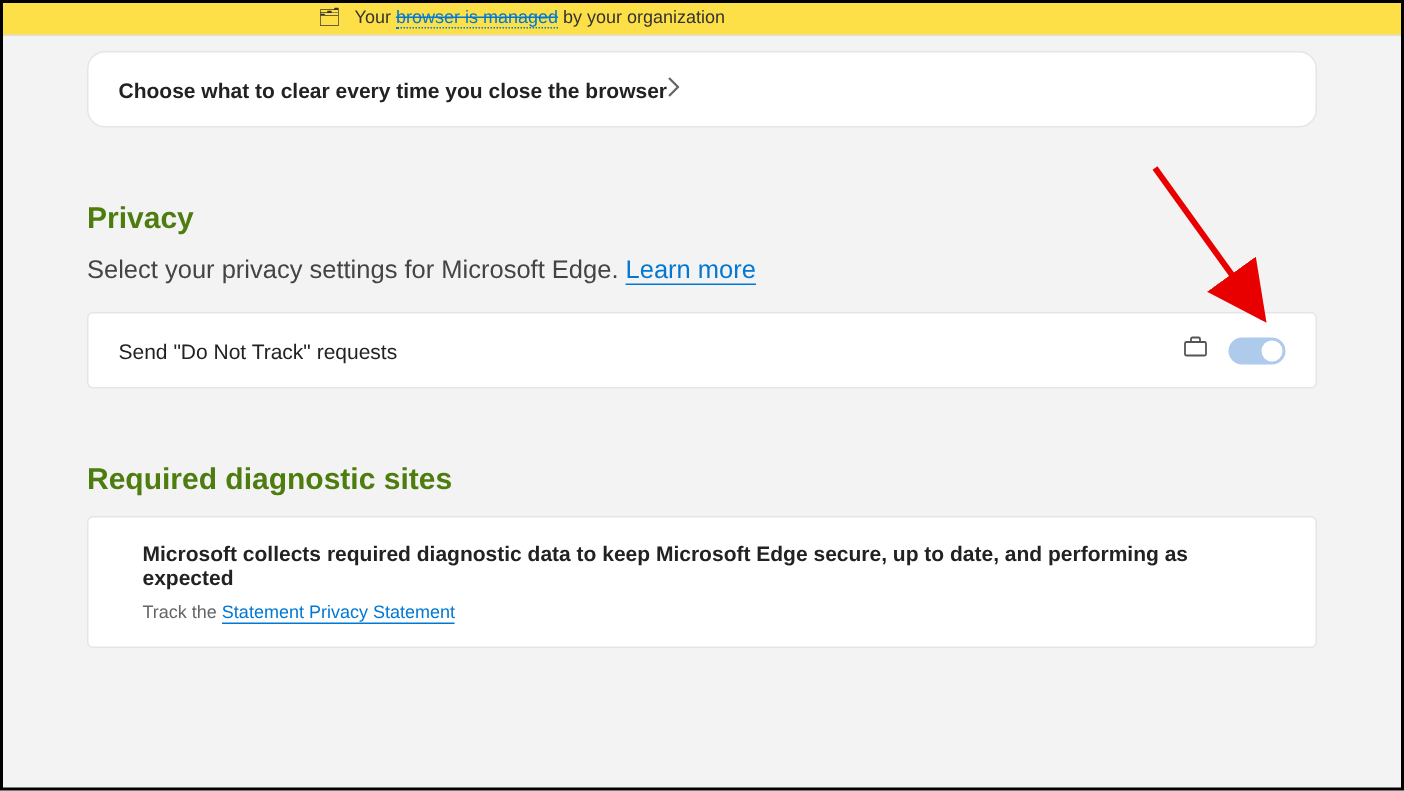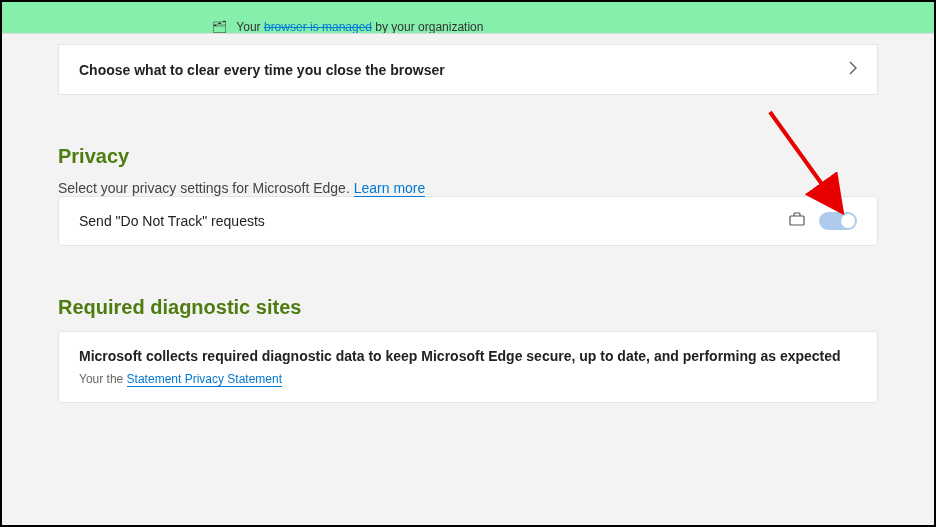--- a/index.html
+++ b/index.html
@@ -8,60 +8,61 @@
       background: #f3f3f3;
       width: 936px;
       height: 527px;
       overflow: hidden;
       border: 2px solid #000;
       position: relative;
     }
     .label-bar {
       font-size: 12px;
       color: #333;
-      background: #86efac;
-      padding: 18px 0 4px 210px;
+      background: #fde047;
+      padding: 2px 0 4px 210px;
       border-bottom: 1px solid #ddd;
-      height: 32px;
+      height: 22px;
       overflow: hidden;
     }
     .label-bar .linkish {
       color: #0078d4;
       text-decoration: line-through;
       border-bottom: 1px dotted #0078d4;
     }
     .container {
       padding: 10px 56px 0 56px;
     }
     .row-card {
       background: #fff;
       border: 1px solid #e5e5e5;
-      border-radius: 0;
+      border-radius: 12px;
       padding: 16px 20px;
       display: flex;
       align-items: center;
-      justify-content: space-between;
+      justify-content: flex-start;
       margin-bottom: 10px;
     }
     .row-card .label {
       font-size: 14px;
       font-weight: 600;
       color: #222;
     }
     .chevron { color: #777; font-size: 14px; }
     .section-title {
       font-size: 20px;
       font-weight: 600;
       color: #4d7c0f;
       margin-top: 50px;
       margin-bottom: 12px;
     }
     .section-sub {
-      font-size: 14px;
+      font-size: 17px;
       color: #444;
+      margin-bottom: 18px;
     }
     .learn-more {
       color: #0078d4;
       text-decoration: none;
       border-bottom: 1px solid #0078d4;
     }
     .settings-card {
       background: #fff;
       border: 1px solid #e5e5e5;
       border-radius: 4px;
@@ -92,21 +93,21 @@
     }
     .toggle.off { background: #fff; border: 1px solid #bbb; }
     .toggle.off::after {
       content: ""; position: absolute; left: 3px; top: 2px;
       width: 12px; height: 12px; border-radius: 50%; background: #bbb;
     }
     .diag-card {
       background: #fff;
       border: 1px solid #e5e5e5;
       border-radius: 4px;
-      padding: 16px 20px;
+      padding: 16px 36px;
     }
     .diag-title {
       font-size: 14px;
       font-weight: 600;
       color: #222;
       margin-bottom: 8px;
     }
     .diag-sub {
       font-size: 12px;
       color: #666;
@@ -154,21 +155,21 @@
         <div class="toggle on"></div>
       </div>
     </div>
   </div>
 
   <h2 class="section-title">Required diagnostic sites</h2>
 
   <div class="diag-card">
     <p class="diag-title">Microsoft collects required diagnostic data to keep Microsoft Edge secure, up to date, and performing as expected</p>
     <p class="diag-sub">
-      <span>Your the </span><a href="#" class="learn-more">Statement Privacy Statement</a>
+      <span>Track the </span><a href="#" class="learn-more">Statement Privacy Statement</a>
     </p>
   </div>
 </div>
 
 <svg class="arrow-annotation" width="120" height="140">
   <defs>
     <marker id="ah" markerWidth="12" markerHeight="12" refX="9" refY="5" orient="auto">
       <path d="M0,0 L10,5 L0,10 Z" fill="#e80000"></path>
     </marker>
   </defs>

